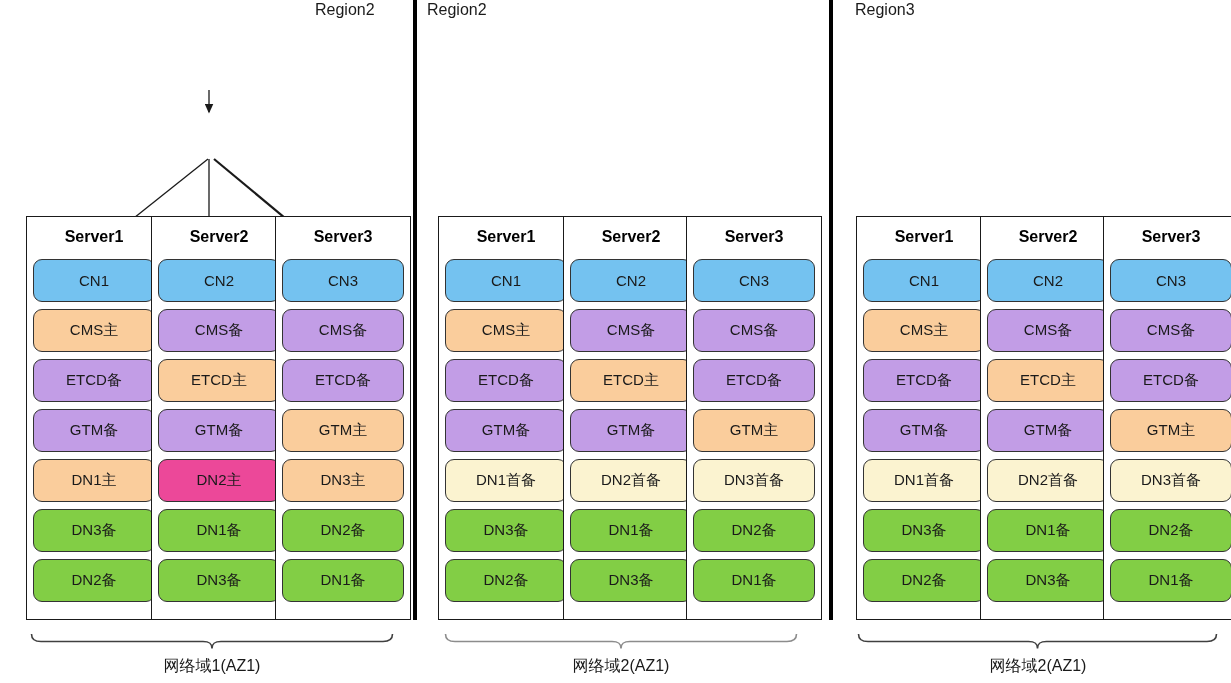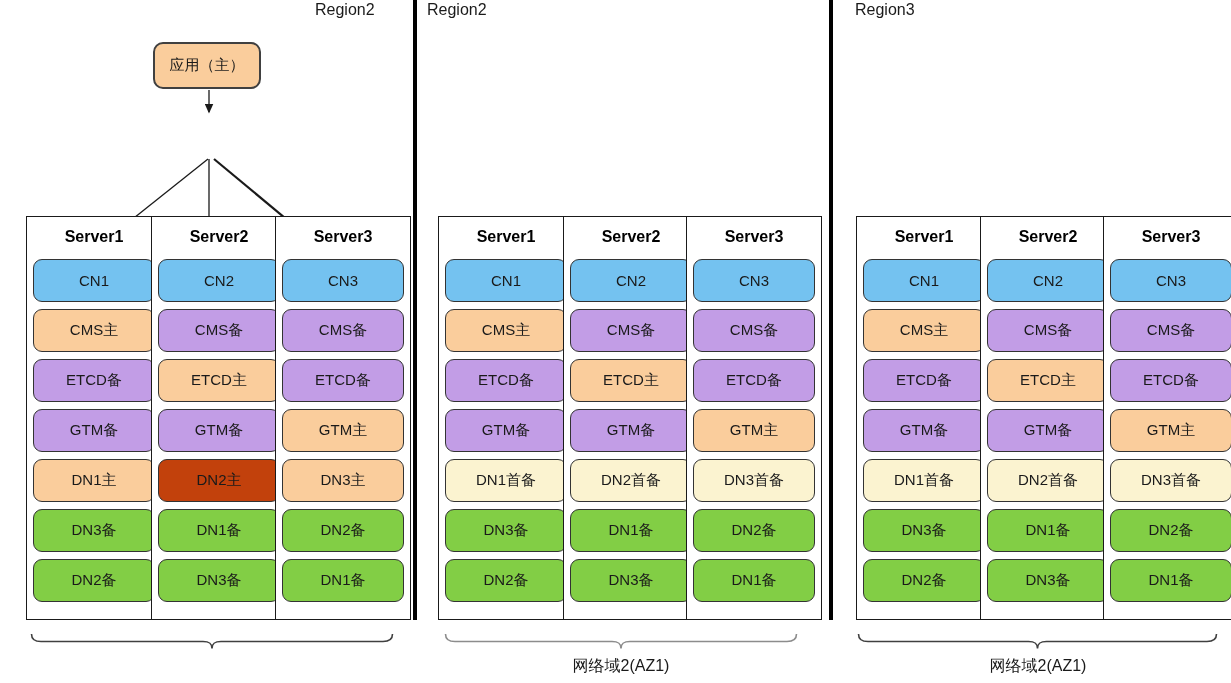--- a/index.html
+++ b/index.html
@@ -38,21 +38,20 @@
 
 <div class="canvas">
 
   <div class="region-label" style="left:315px">Region2</div>
   <div class="region-label" style="left:427px">Region2</div>
   <div class="region-label" style="left:855px">Region3</div>
 
   <div class="divider" style="left:413px"></div>
   <div class="divider" style="left:829px"></div>
 
-  <div class="flow-box app-box" id="app-box" style="background: rgb(250, 205, 156);">应用（主）</div>
 
   <svg class="arrows" width="1231" height="683">
     <defs>
       <marker id="ah" markerWidth="11" markerHeight="9" refX="8.5" refY="4.5" orient="auto" markerUnits="userSpaceOnUse">
         <path d="M0,0 L10,4.5 L0,9 z" fill="#1a1a1a"></path>
       </marker>
     </defs>
     <line x1="209" y1="90" x2="209" y2="112" stroke="#1a1a1a" stroke-width="1.3" marker-end="url(#ah)"></line>
     <line x1="208" y1="159" x2="95" y2="249" stroke="#1a1a1a" stroke-width="1.3" marker-end="url(#ah)"></line>
     <line x1="209" y1="159" x2="209" y2="243" stroke="#1a1a1a" stroke-width="1.3" marker-end="url(#ah)"></line>
@@ -69,21 +68,21 @@
         <div class="node-box" style="background: rgb(250, 205, 156); border-color: rgb(51, 51, 51);">DN1主</div>
         <div class="node-box" style="background: rgb(130, 206, 69); border-color: rgb(51, 51, 51);">DN3备</div>
         <div class="node-box" style="background: rgb(130, 206, 69); border-color: rgb(51, 51, 51);">DN2备</div>
       </div>
       <div class="server-col" style="left: 151px;">
         <div class="server-title">Server2</div>
         <div class="node-box" style="background: rgb(116, 194, 240); border-color: rgb(51, 51, 51);">CN2</div>
         <div class="node-box" style="background: rgb(194, 157, 230); border-color: rgb(51, 51, 51);">CMS备</div>
         <div class="node-box" style="background: rgb(250, 205, 156); border-color: rgb(51, 51, 51);">ETCD主</div>
         <div class="node-box" style="background: rgb(194, 157, 230); border-color: rgb(51, 51, 51);">GTM备</div>
-        <div class="node-box" style="background: #c2410c; border-color: rgb(51, 51, 51);">DN2主</div>
+        <div class="node-box" style="background: #ec4899; border-color: rgb(51, 51, 51);">DN2主</div>
         <div class="node-box" style="background: rgb(130, 206, 69); border-color: rgb(51, 51, 51);">DN1备</div>
         <div class="node-box" style="background: rgb(130, 206, 69); border-color: rgb(51, 51, 51);">DN3备</div>
       </div>
       <div class="server-col" style="left: 275px;">
         <div class="server-title">Server3</div>
         <div class="node-box" style="background: rgb(116, 194, 240); border-color: rgb(51, 51, 51);">CN3</div>
         <div class="node-box" style="background: rgb(194, 157, 230); border-color: rgb(51, 51, 51);">CMS备</div>
         <div class="node-box" style="background: rgb(194, 157, 230); border-color: rgb(51, 51, 51);">ETCD备</div>
         <div class="node-box" style="background: rgb(250, 205, 156); border-color: rgb(51, 51, 51);">GTM主</div>
         <div class="node-box" style="background: rgb(250, 205, 156); border-color: rgb(51, 51, 51);">DN3主</div>
@@ -155,16 +154,17 @@
   <svg class="brace" style="left:30px" width="364" height="19">
     <path id="brace-path-0" d="M1.5,2 C1.5,7.5 5,9.5 11,9.5 H173 C179,9.5 182,11 182,16.5 C182,11 185,9.5 191,9.5 H353 C359,9.5 362.5,7.5 362.5,2" fill="none" stroke-width="1.6" stroke="#404040"></path>
   </svg>
   <svg class="brace" style="left:444px" width="354" height="19">
     <path id="brace-path-1" d="M1.5,2 C1.5,7.5 5,9.5 11,9.5 H168 C174,9.5 177,11 177,16.5 C177,11 180,9.5 186,9.5 H343 C349,9.5 352.5,7.5 352.5,2" fill="none" stroke-width="1.6" stroke="#8C8C8C"></path>
   </svg>
   <svg class="brace" style="left:857px" width="361" height="19">
     <path id="brace-path-2" d="M1.5,2 C1.5,7.5 5,9.5 11,9.5 H171.5 C177.5,9.5 180.5,11 180.5,16.5 C180.5,11 183.5,9.5 189.5,9.5 H350 C356,9.5 359.5,7.5 359.5,2" fill="none" stroke-width="1.6" stroke="#404040"></path>
   </svg>
 
+  <div class="az-label" style="left:102px">网络域1(AZ1)</div>
   <div class="az-label" style="left:511px">网络域2(AZ1)</div>
   <div class="az-label" style="left:928px">网络域2(AZ1)</div>
 
 </div>
 
 </body></html>

